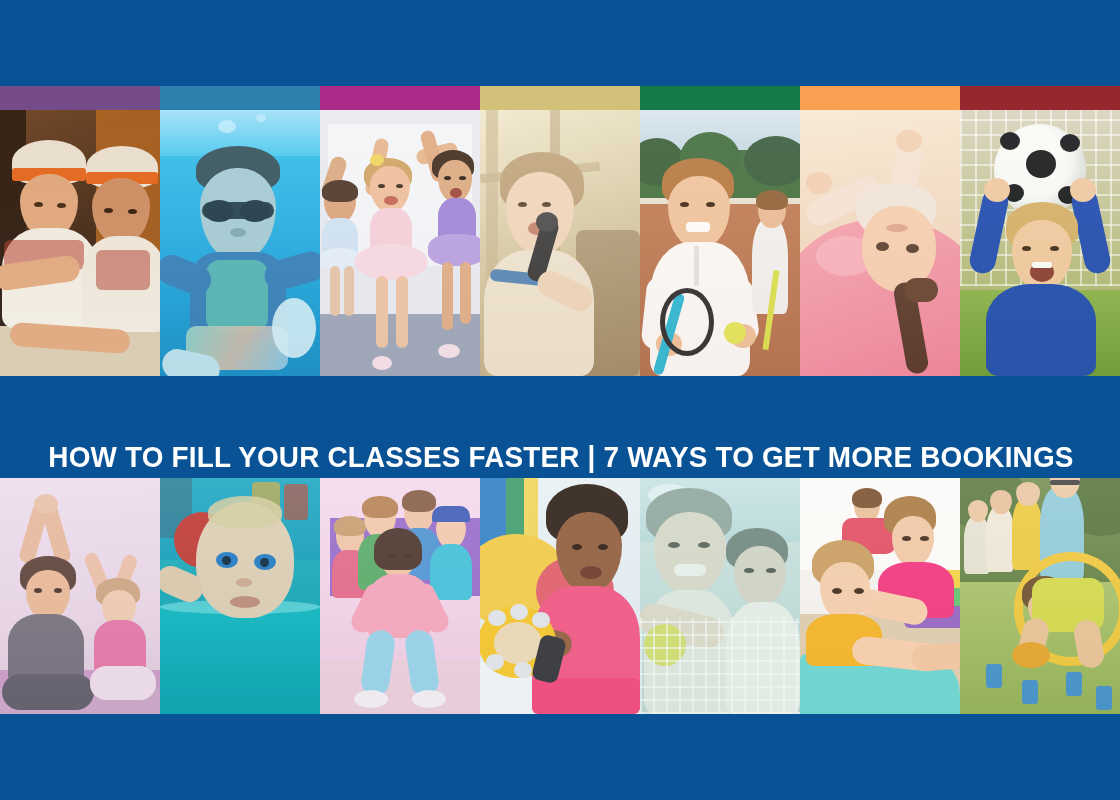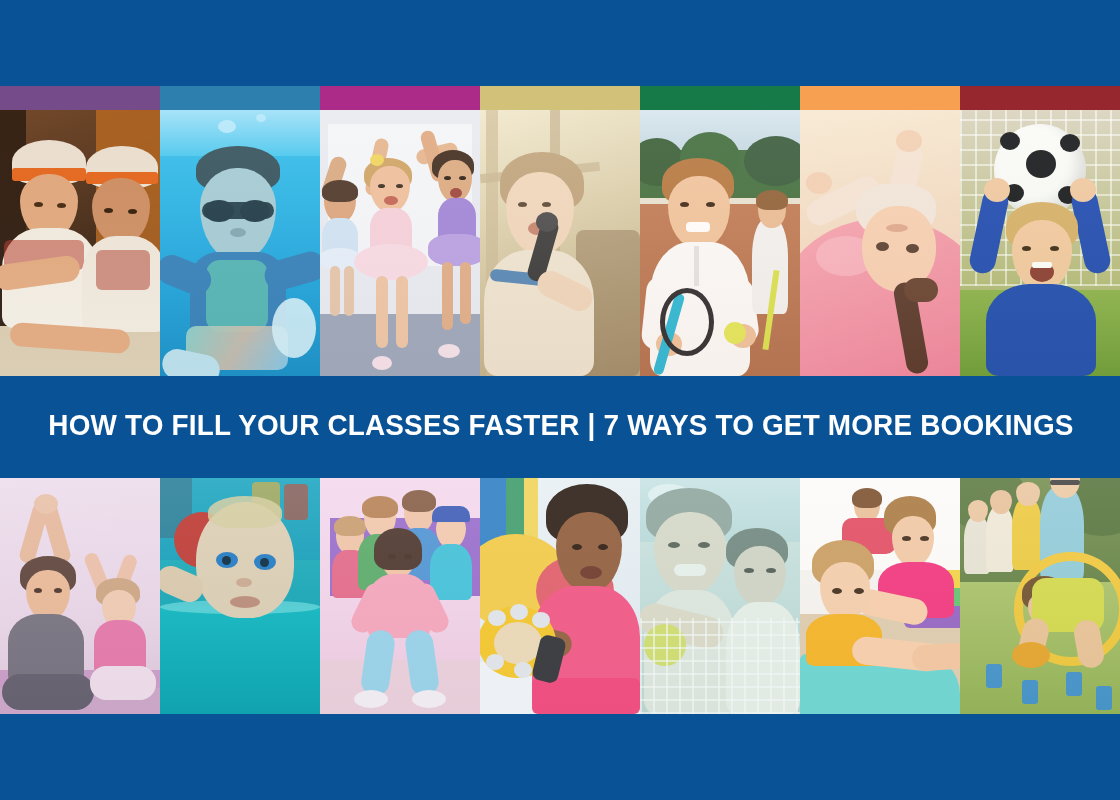--- a/index.html
+++ b/index.html
@@ -28,21 +28,21 @@
   .panel{
     width:160px;height:100%;position:relative;overflow:hidden;
     background:#cfd6dd;
   }
   .panel .scene{position:absolute;inset:0;}
   .panel .wash{position:absolute;inset:0;pointer-events:none;}
 
   
   #titlebar{
     position:absolute;left:0;top:376px;width:1120px;height:98px;
-    background:#0a5296;display:flex;align-items:center;
+    background:#0a5296;display:flex;align-items:flex-end;
     z-index:5;
   }
   #title{
     color:#ffffff;font-weight:bold;
     font-size:30px;letter-spacing:.2px;
     transform:scaleX(.93);transform-origin:left center;
     padding-left:52px;white-space:nowrap;
     font-family:"Liberation Sans",sans-serif;
   }
   .blob{position:absolute;border-radius:50%;}

